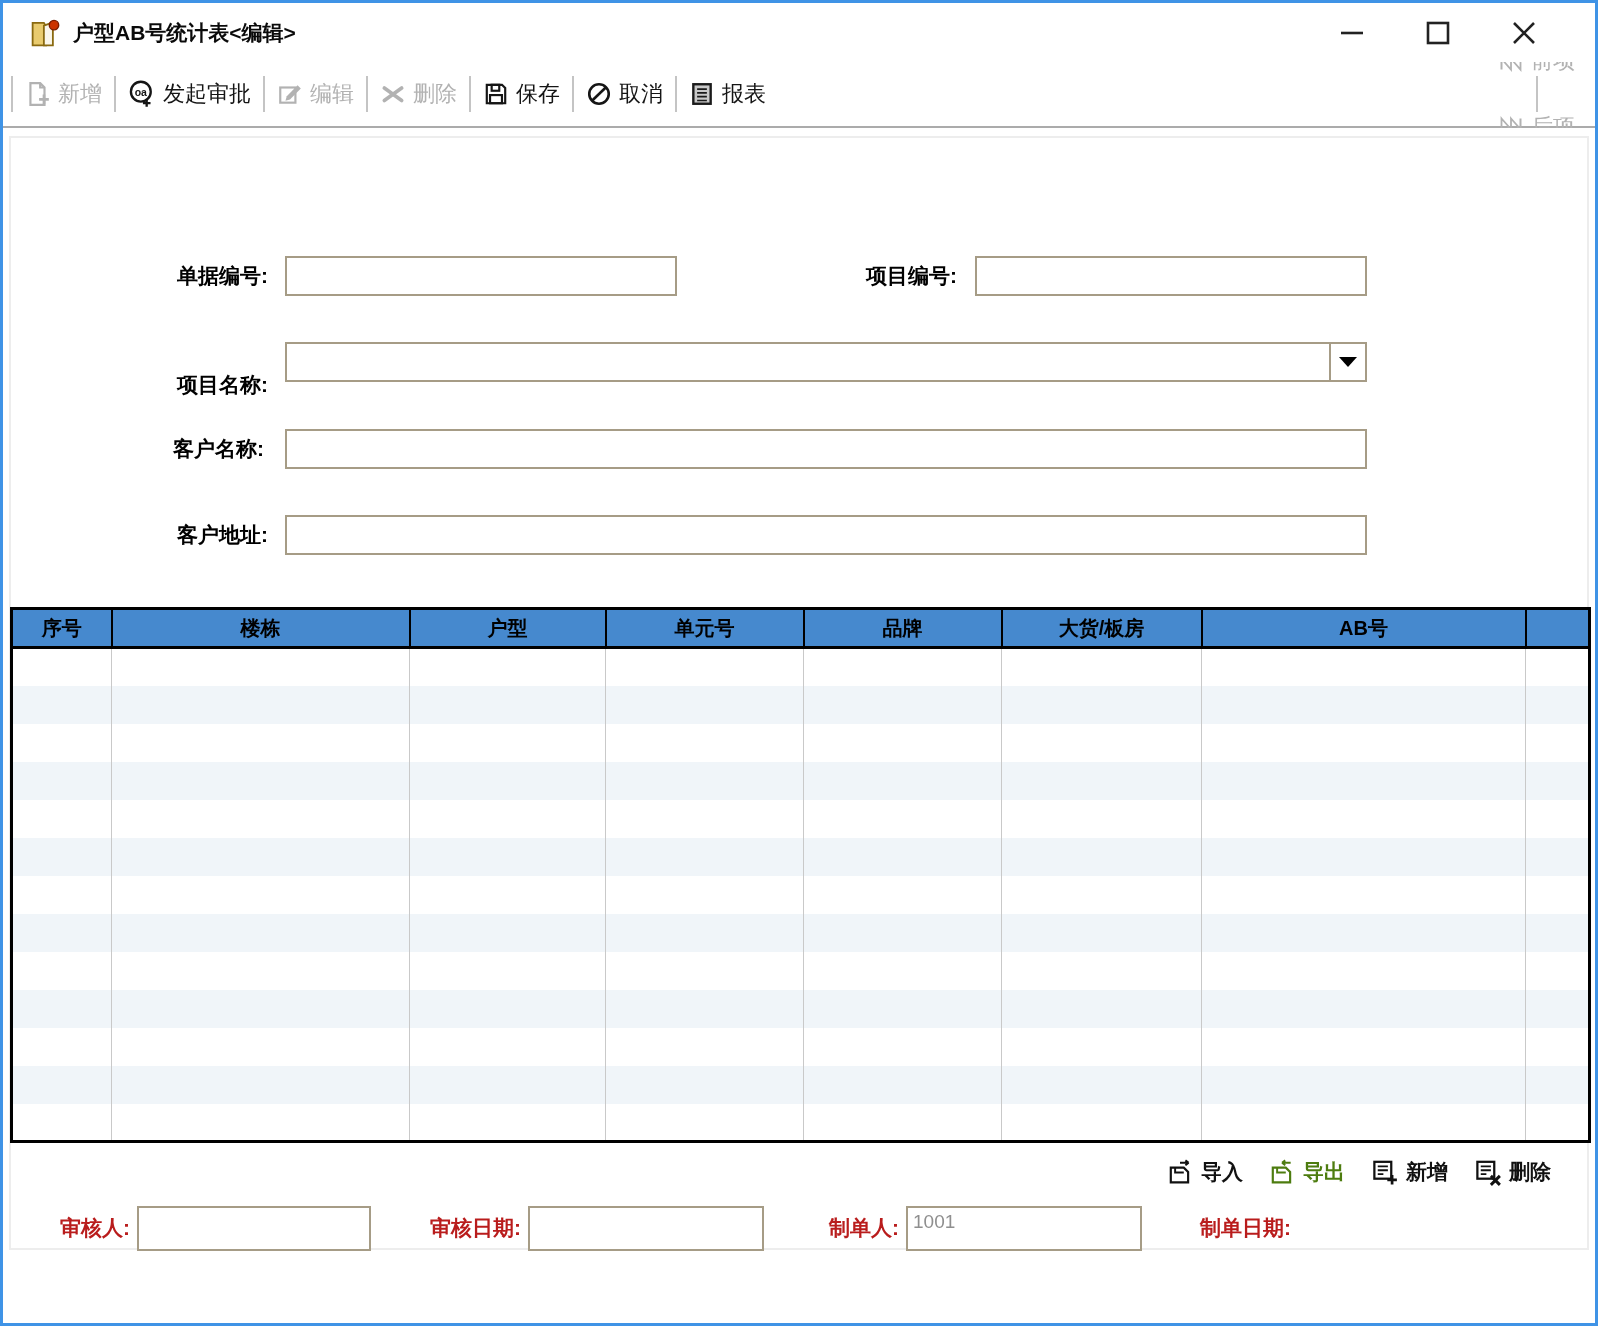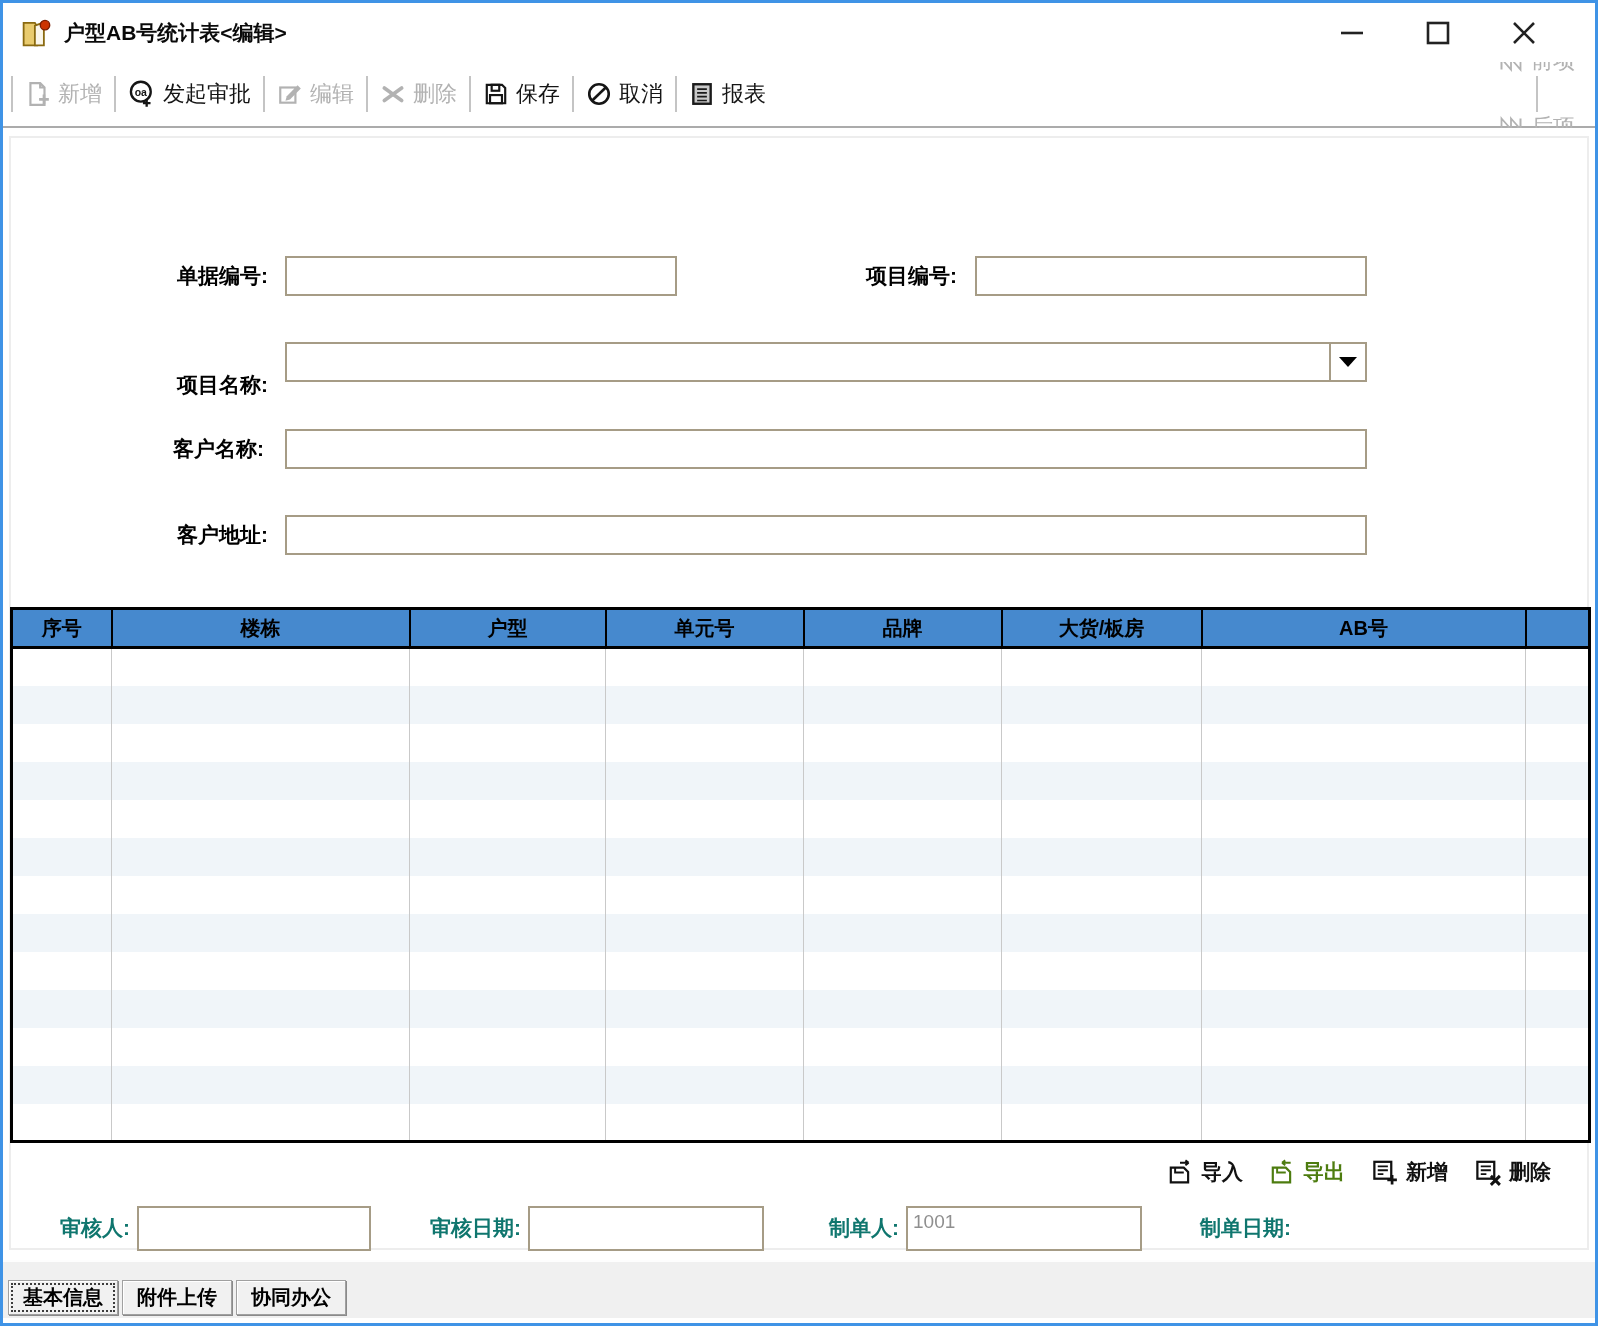--- a/index.html
+++ b/index.html
@@ -6,21 +6,21 @@
   html,body { margin:0; padding:0; background:#ffffff; }
   .window {
     width:1598px; height:1326px;
     border:3px solid #3f93e6;
     background:#fff;
     font-family:"Liberation Sans", sans-serif;
     position:relative; overflow:hidden;
     color:#111;
   }
   
-  .titlebar { height:59px; display:flex; align-items:center; padding-left:15px; position:relative; background:#fff; }
+  .titlebar { height:59px; display:flex; align-items:center; padding-left:24px; position:relative; background:#fff; }
   .title-icon { display:flex; align-items:center; }
   .title-text { font-size:21px; font-weight:600; margin-left:10px; color:#0a0a0a; }
   .win-controls { position:absolute; right:52px; top:0; height:100%; display:flex; align-items:center; gap:48px; }
   .win-btn { background:none; border:none; padding:4px; cursor:pointer; display:flex; align-items:center; }
   
   .toolbar { height:66px; border-bottom:2px solid #ababab; display:flex; align-items:center; padding:0 8px; background:#fff; }
   .tb-sep { width:2px; height:36px; background:#c4c4c4; flex:0 0 auto; }
   .tb-item { display:flex; align-items:center; gap:7px; font-size:22px; color:#151515;
              background:none; border:none; margin:0 12px; padding:0; cursor:pointer; font-family:inherit; white-space:nowrap; }
   .tb-item.disabled { color:#b2b2b2; }
@@ -45,21 +45,21 @@
   table.grid th:last-child { border-right:0; }
   table.grid td { height:38px; border-right:1px solid #c9c9c9; padding:0; }
   table.grid td:last-child { border-right:0; }
   table.grid tbody tr:nth-child(even) { background:#f0f5f9; }
   
   .grid-toolbar { position:absolute; top:1030px; right:44px; display:flex; align-items:flex-end; gap:26px; }
   .gt-item { display:flex; align-items:center; gap:8px; font-size:21px; font-weight:600; color:#111;
              background:none; border:none; padding:0; cursor:pointer; font-family:inherit; white-space:nowrap; }
   .gt-item.disabled { color:#4d7c0f; }
   
-  .foot-label { position:absolute; font-size:21px; font-weight:600; color:#0f766e; text-align:right; line-height:44px; white-space:nowrap; }
+  .foot-label { position:absolute; font-size:21px; font-weight:600; color:#b91c1c; text-align:right; line-height:44px; white-space:nowrap; }
   .foot-input { position:absolute; height:45px; border:2px solid #a69c86; background:#fff; resize:none; overflow:hidden;
                 font-size:19px; padding:2px 5px; color:#8f8f8f; font-family:inherit; outline:none; line-height:24px; }
   
   .tabbar { position:absolute; left:0; right:0; bottom:0; height:58px; background:#f0f0f0; border-top:2px solid #fdfdfd; }
   .tabs { position:absolute; left:5px; bottom:3px; display:flex; gap:4px; }
   .tab { height:35px; padding:0 14px; font-size:20px; font-weight:600; color:#000; font-family:inherit;
          background:#f1f1f1; border:1px solid #a0a0a0; box-shadow:inset 1px 1px 0 #ffffff, 1px 1px 0 #8a8a8a;
          cursor:pointer; white-space:nowrap; }
   .tab.active { outline:2px dotted #3c3c3c; outline-offset:-5px; }
 </style>
@@ -430,22 +430,15 @@
     <textarea class="foot-input" style="left: 134px; top: 1078px; width: 234px;"></textarea>
 
     <span class="foot-label" style="left:394px; top:1078px; width:124px;">审核日期:</span>
     <textarea class="foot-input" style="left: 525px; top: 1078px; width: 236px;"></textarea>
 
     <span class="foot-label" style="left:772px; top:1078px; width:124px;">制单人:</span>
     <textarea class="foot-input" style="left: 903px; top: 1078px; width: 236px;">1001</textarea>
 
     <span class="foot-label" style="left:1162px; top:1078px; width:126px;">制单日期:</span>
 
-    <div class="tabbar">
-      <div class="tabs">
-        <button class="tab active">基本信息</button>
-        <button class="tab">附件上传</button>
-        <button class="tab">协同办公</button>
-      </div>
-    </div>
   </div>
 
 </div>
 
 </body></html>

